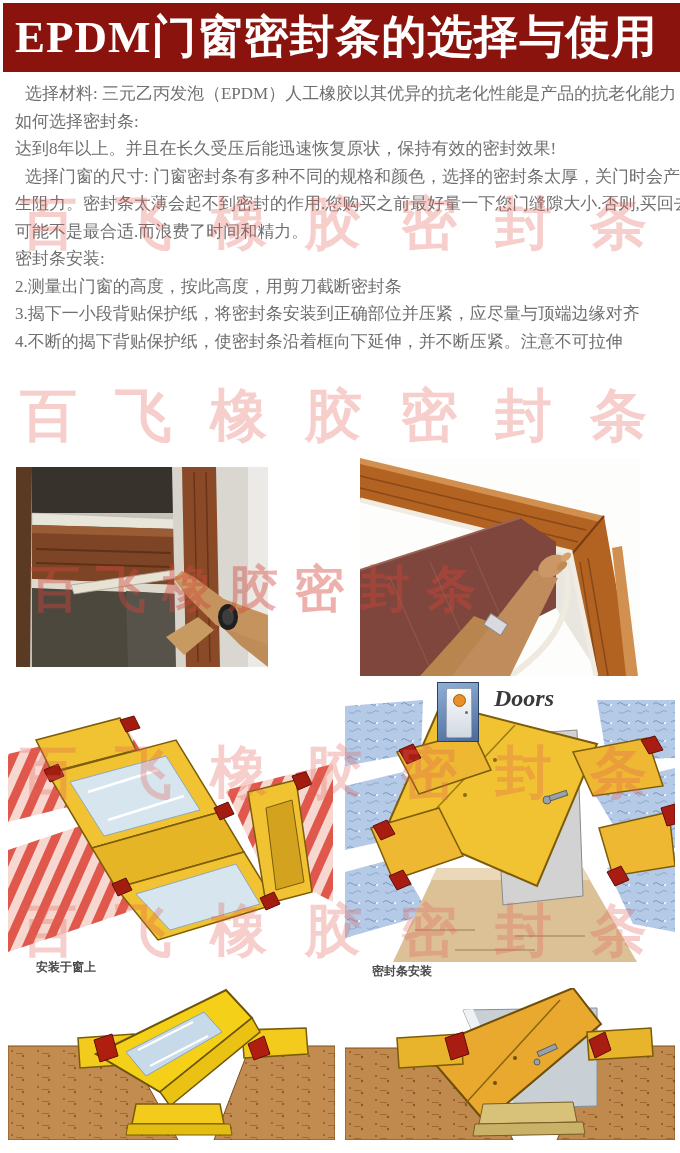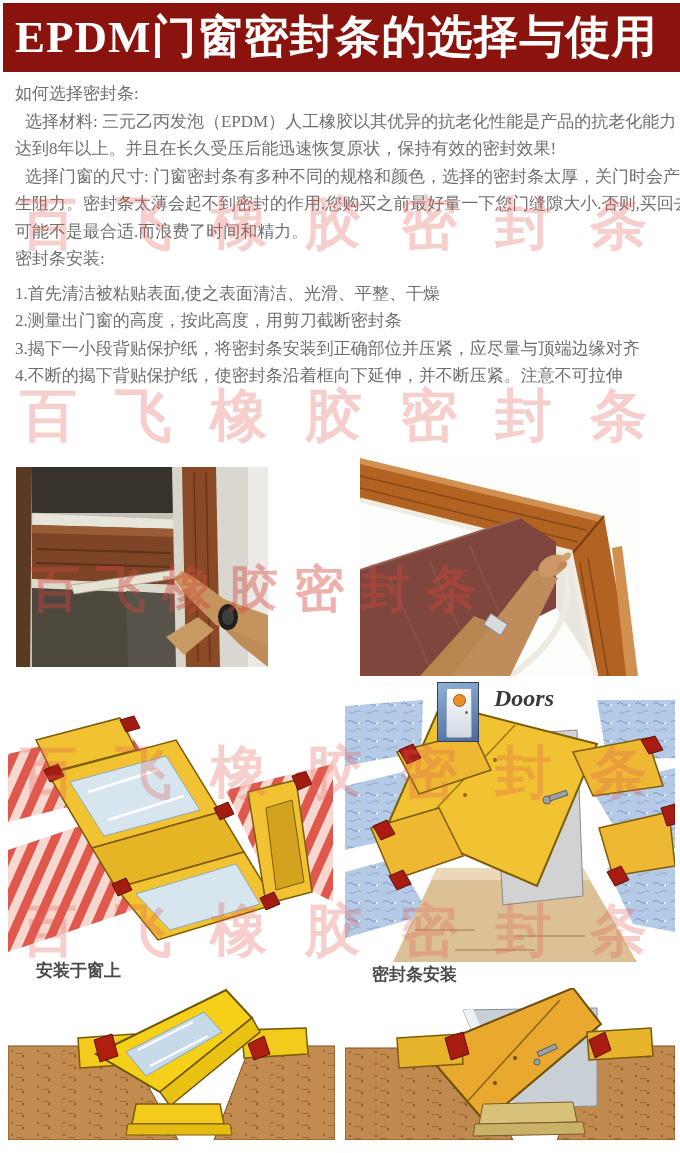--- a/index.html
+++ b/index.html
@@ -29,42 +29,41 @@
   .door-badge{position:absolute;left:437px;top:682px;width:42px;height:60px;z-index:5;
               background:linear-gradient(160deg,#8fb0d8,#4a6a9a);border:1px solid #2e3f5c;box-sizing:border-box;}
   .door-panel{position:absolute;left:8px;top:5px;width:24px;height:48px;border:1px solid #9aa6b5;
               border-radius:2px;background:linear-gradient(180deg,#fefefe,#cfd8e2);}
   .door-window{position:absolute;left:6px;top:5px;width:11px;height:11px;border-radius:50%;
                background:#e8902a;border:1px solid #a85a12;}
   .door-knob{position:absolute;right:3px;top:22px;width:3px;height:3px;border-radius:50%;background:#6a6a6a;}
   .doors-label{position:absolute;left:494px;top:685px;z-index:5;font-size:24px;font-weight:bold;
                font-style:italic;color:#3a3a3a;}
   
-  .caption{position:absolute;z-index:5;font-size:17px;font-weight:bold;color:#4a4a4a;white-space:nowrap;}
+  .caption{position:absolute;z-index:5;font-size:12px;font-weight:bold;color:#4a4a4a;white-space:nowrap;}
   .cap-window{left:36px;top:959px;}
   .cap-door{left:372px;top:963px;}
 </style>
 </head>
 <body>
 
 <div class="page">
 
   <div class="banner">
     <h1>EPDM门窗密封条的选择与使用</h1>
   </div>
 
   <div class="bodytext">
+    <div class="tline indent">选择材料: 三元乙丙发泡（EPDM）人工橡胶以其优异的抗老化性能是产品的抗老化能力</div>
     <div class="tline">如何选择密封条:</div>
-    <div class="tline indent">选择材料: 三元乙丙发泡（EPDM）人工橡胶以其优异的抗老化性能是产品的抗老化能力</div>
     <div class="tline">达到8年以上。并且在长久受压后能迅速恢复原状，保持有效的密封效果!</div>
     <div class="tline indent">选择门窗的尺寸: 门窗密封条有多种不同的规格和颜色，选择的密封条太厚，关门时会产</div>
     <div class="tline">生阻力。密封条太薄会起不到密封的作用.您购买之前最好量一下您门缝隙大小.否则,买回去</div>
     <div class="tline">可能不是最合适.而浪费了时间和精力。</div>
     <div class="tline">密封条安装:</div>
-    <div class="tline gap">1.首先清洁被粘贴表面,使之表面清洁、光滑、平整、干燥</div>
     <div class="tline">2.测量出门窗的高度，按此高度，用剪刀截断密封条</div>
     <div class="tline">3.揭下一小段背贴保护纸，将密封条安装到正确部位并压紧，应尽量与顶端边缘对齐</div>
     <div class="tline">4.不断的揭下背贴保护纸，使密封条沿着框向下延伸，并不断压紧。注意不可拉伸</div>
   </div>
 
   <div class="wm w1">百飞橡胶密封条</div>
   <div class="wm w2">百飞橡胶密封条</div>
   <div class="wm w3">百飞橡胶密封条</div>
   <div class="wm w4">百飞橡胶密封条</div>
   <div class="wm w5">百飞橡胶密封条</div>

